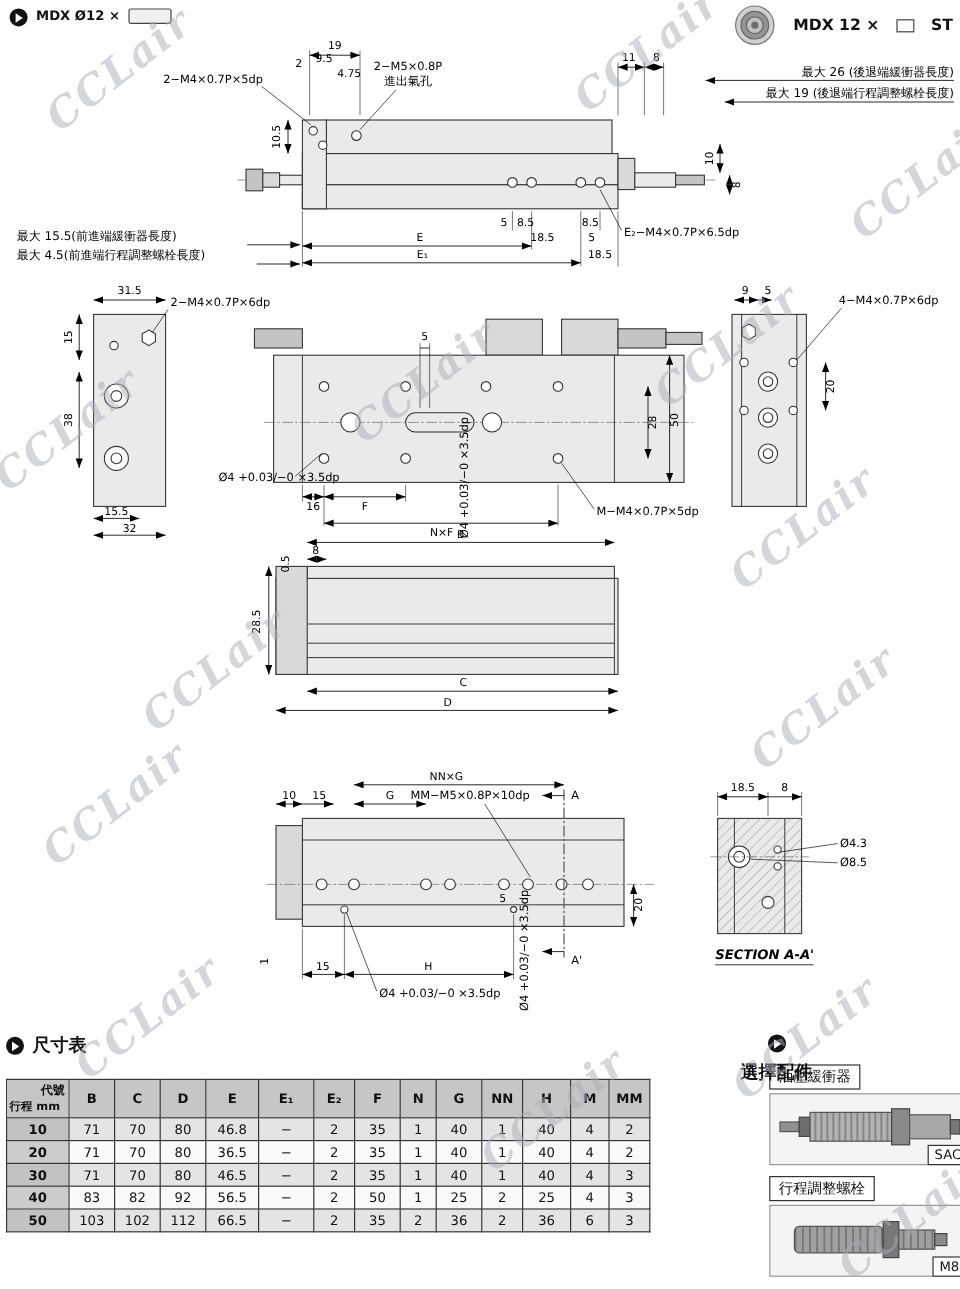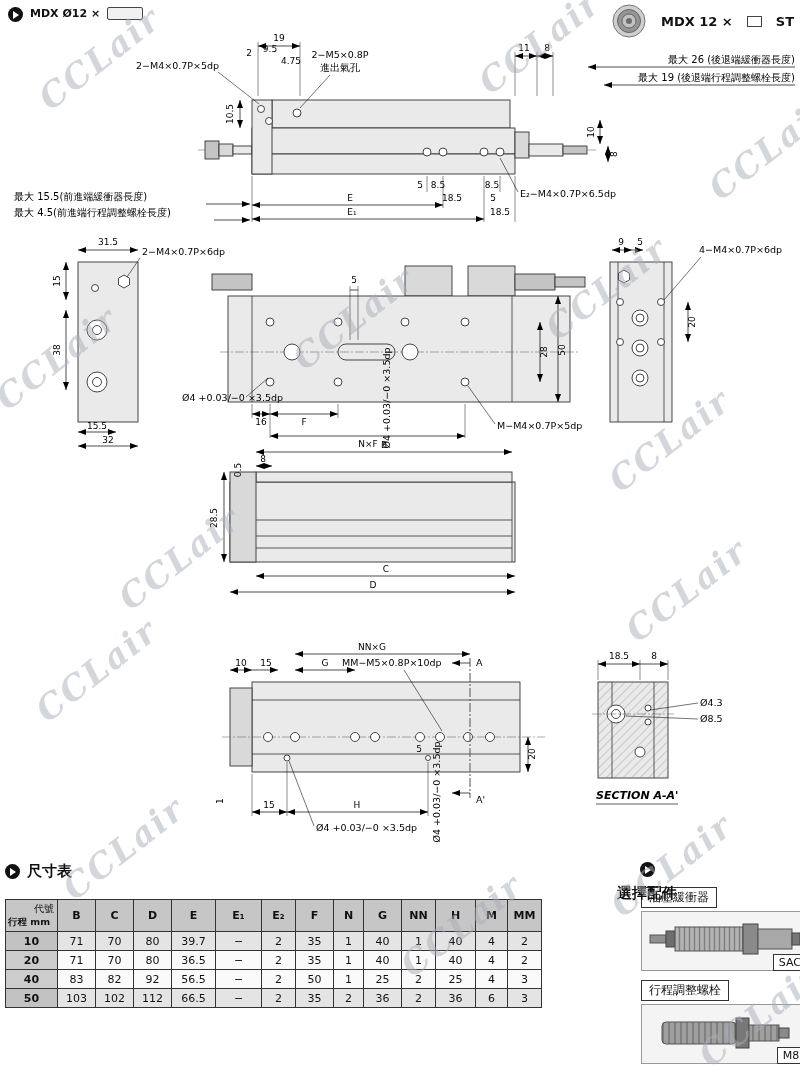--- a/index.html
+++ b/index.html
@@ -21,21 +21,21 @@
   .tbl-wrap { position:absolute; left:5px; top:899px; z-index:2; }
   table.dims { border-collapse:collapse; table-layout:fixed; }
   .dims th, .dims td { border:1px solid #333; text-align:center; vertical-align:middle; font-size:11px; padding:0 1px; height:19px; overflow:hidden; }
   .dims thead th { background:#c6c6c6; height:32px; font-weight:bold; }
   .dims td.stroke { background:#cccccc; font-weight:bold; }
   .dims tbody td { background:#fafafa; }
   .dims tbody tr.alt td { background:#e4e4e4; }
   .dims tbody tr.alt td.stroke { background:#c2c2c2; }
   th.corner { position:relative; width:52px;
      background:linear-gradient(to top right, #c6c6c6 calc(50% - .7px), #333 calc(50% - .7px), #333 calc(50% + .7px), #c6c6c6 calc(50% + .7px)); }
-  th.corner .ctop { position:absolute; top:2px; right:3px; font-size:10px; font-weight:normal; }
+  th.corner .ctop { position:absolute; top:2px; right:3px; font-size:10px; font-weight:bold; }
   th.corner .cbot { position:absolute; bottom:2px; left:2px; font-size:9.5px; font-weight:bold; }
   .acc { position:absolute; left:617px; top:886px; z-index:2; width:180px;margin-left:24px; }
   .acc-label { display:inline-block; border:1px solid #333; background:#fff; font-size:12px; padding:1px 7px; margin-bottom:3px; }
   .acc-box { width:198px; height:60px; border:1px solid #999; background:#f4f4f4; position:relative; margin-bottom:8px; }
   .acc-model { position:absolute; right:-1px; bottom:-1px; border:1px solid #333; background:#fff; font-size:11px; padding:0 5px; line-height:15px; }
   
   .main text { fill:#000; }
   .main .d  { font-size:9px; }
   .main .l  { font-size:9.5px; }
   .main .c  { font-size:10px; }
@@ -405,21 +405,21 @@
             <th>M</th>
             <th>MM</th>
           </tr>
       </thead>
       <tbody>
           <tr class="alt">
             <td class="stroke">10</td>
             <td>71</td>
             <td>70</td>
             <td>80</td>
-            <td>39.7</td>
+            <td>46.8</td>
             <td>−</td>
             <td>2</td>
             <td>35</td>
             <td>1</td>
             <td>40</td>
             <td>1</td>
             <td>40</td>
             <td>4</td>
             <td>2</td>
           </tr>
@@ -431,20 +431,36 @@
             <td>36.5</td>
             <td>−</td>
             <td>2</td>
             <td>35</td>
             <td>1</td>
             <td>40</td>
             <td>1</td>
             <td>40</td>
             <td>4</td>
             <td>2</td>
+          </tr>
+          <tr class="alt">
+            <td class="stroke">30</td>
+            <td>71</td>
+            <td>70</td>
+            <td>80</td>
+            <td>46.5</td>
+            <td>−</td>
+            <td>2</td>
+            <td>35</td>
+            <td>1</td>
+            <td>40</td>
+            <td>1</td>
+            <td>40</td>
+            <td>4</td>
+            <td>3</td>
           </tr>
           <tr>
             <td class="stroke">40</td>
             <td>83</td>
             <td>82</td>
             <td>92</td>
             <td>56.5</td>
             <td>−</td>
             <td>2</td>
             <td>50</td>

